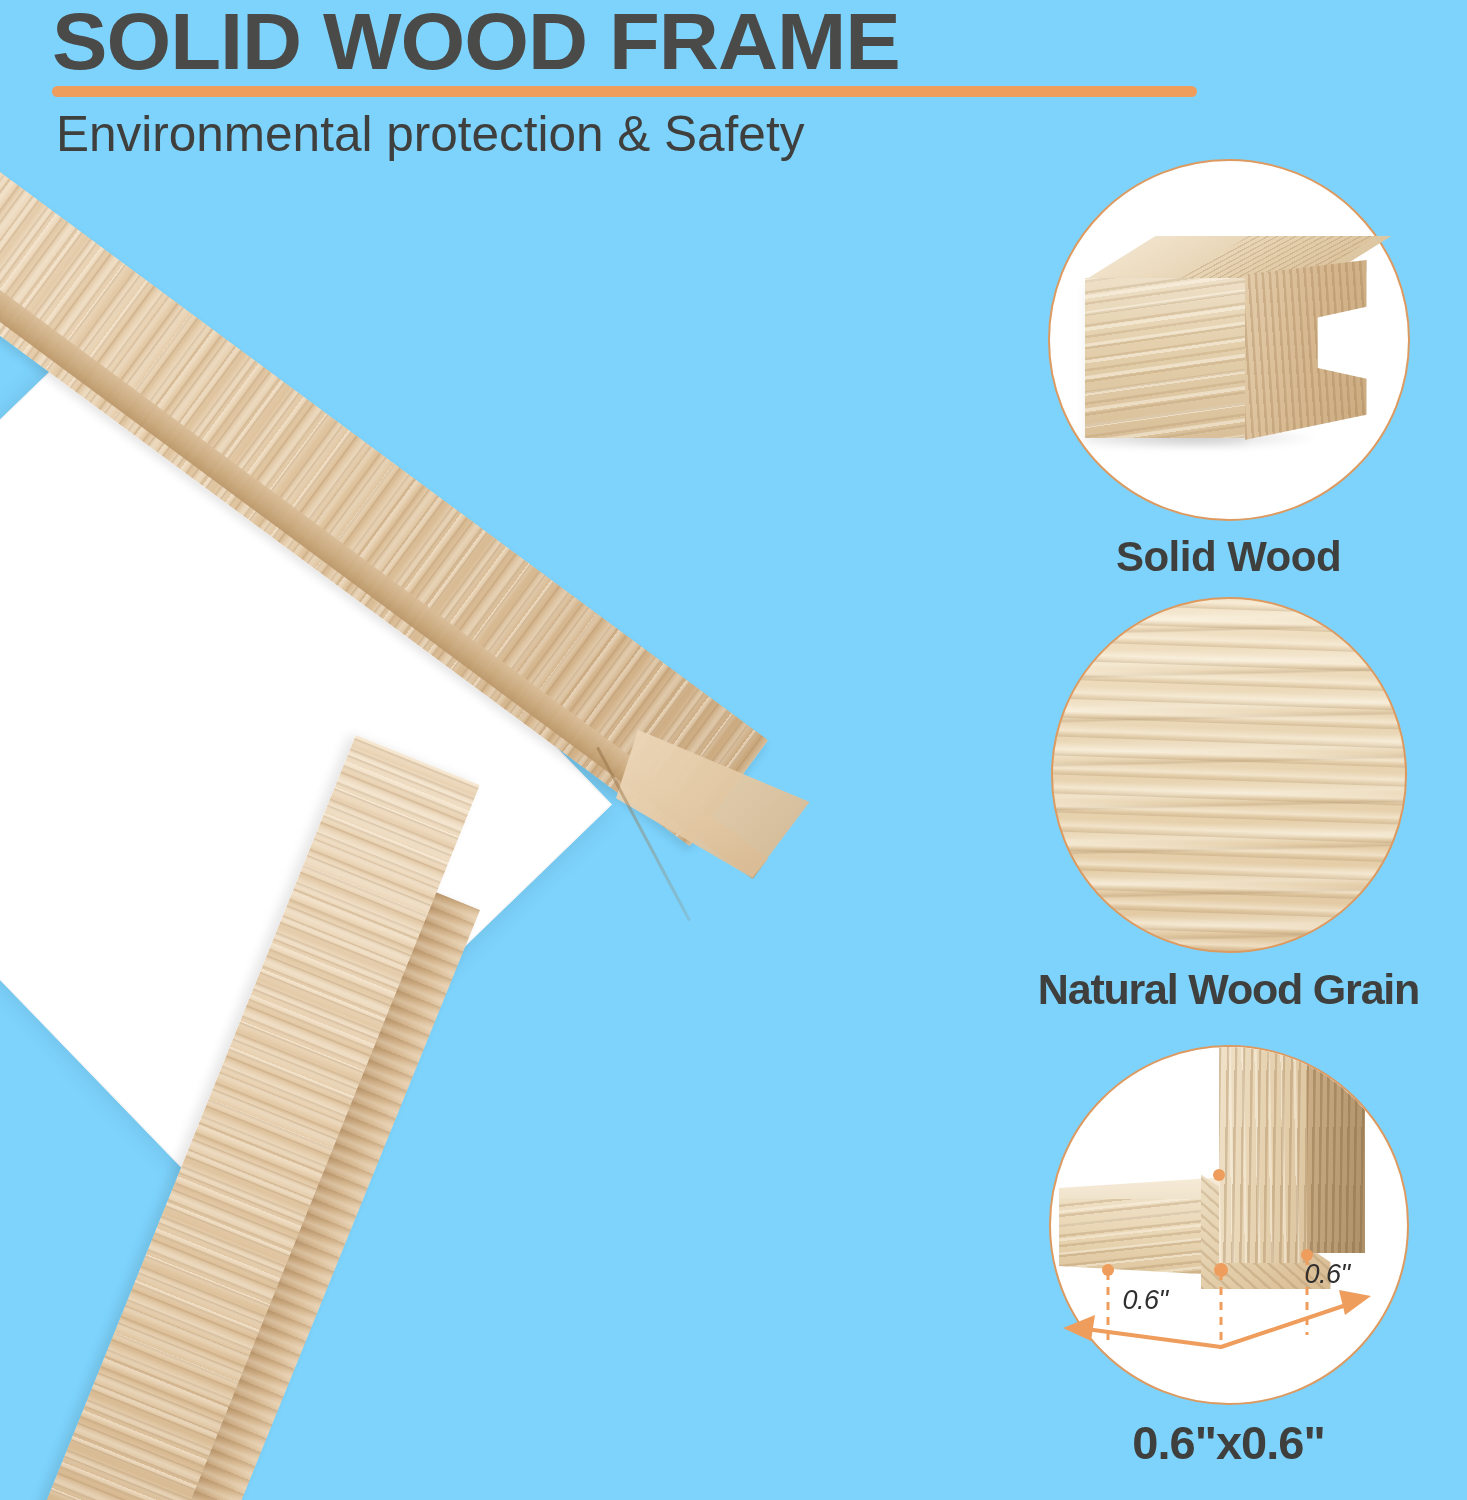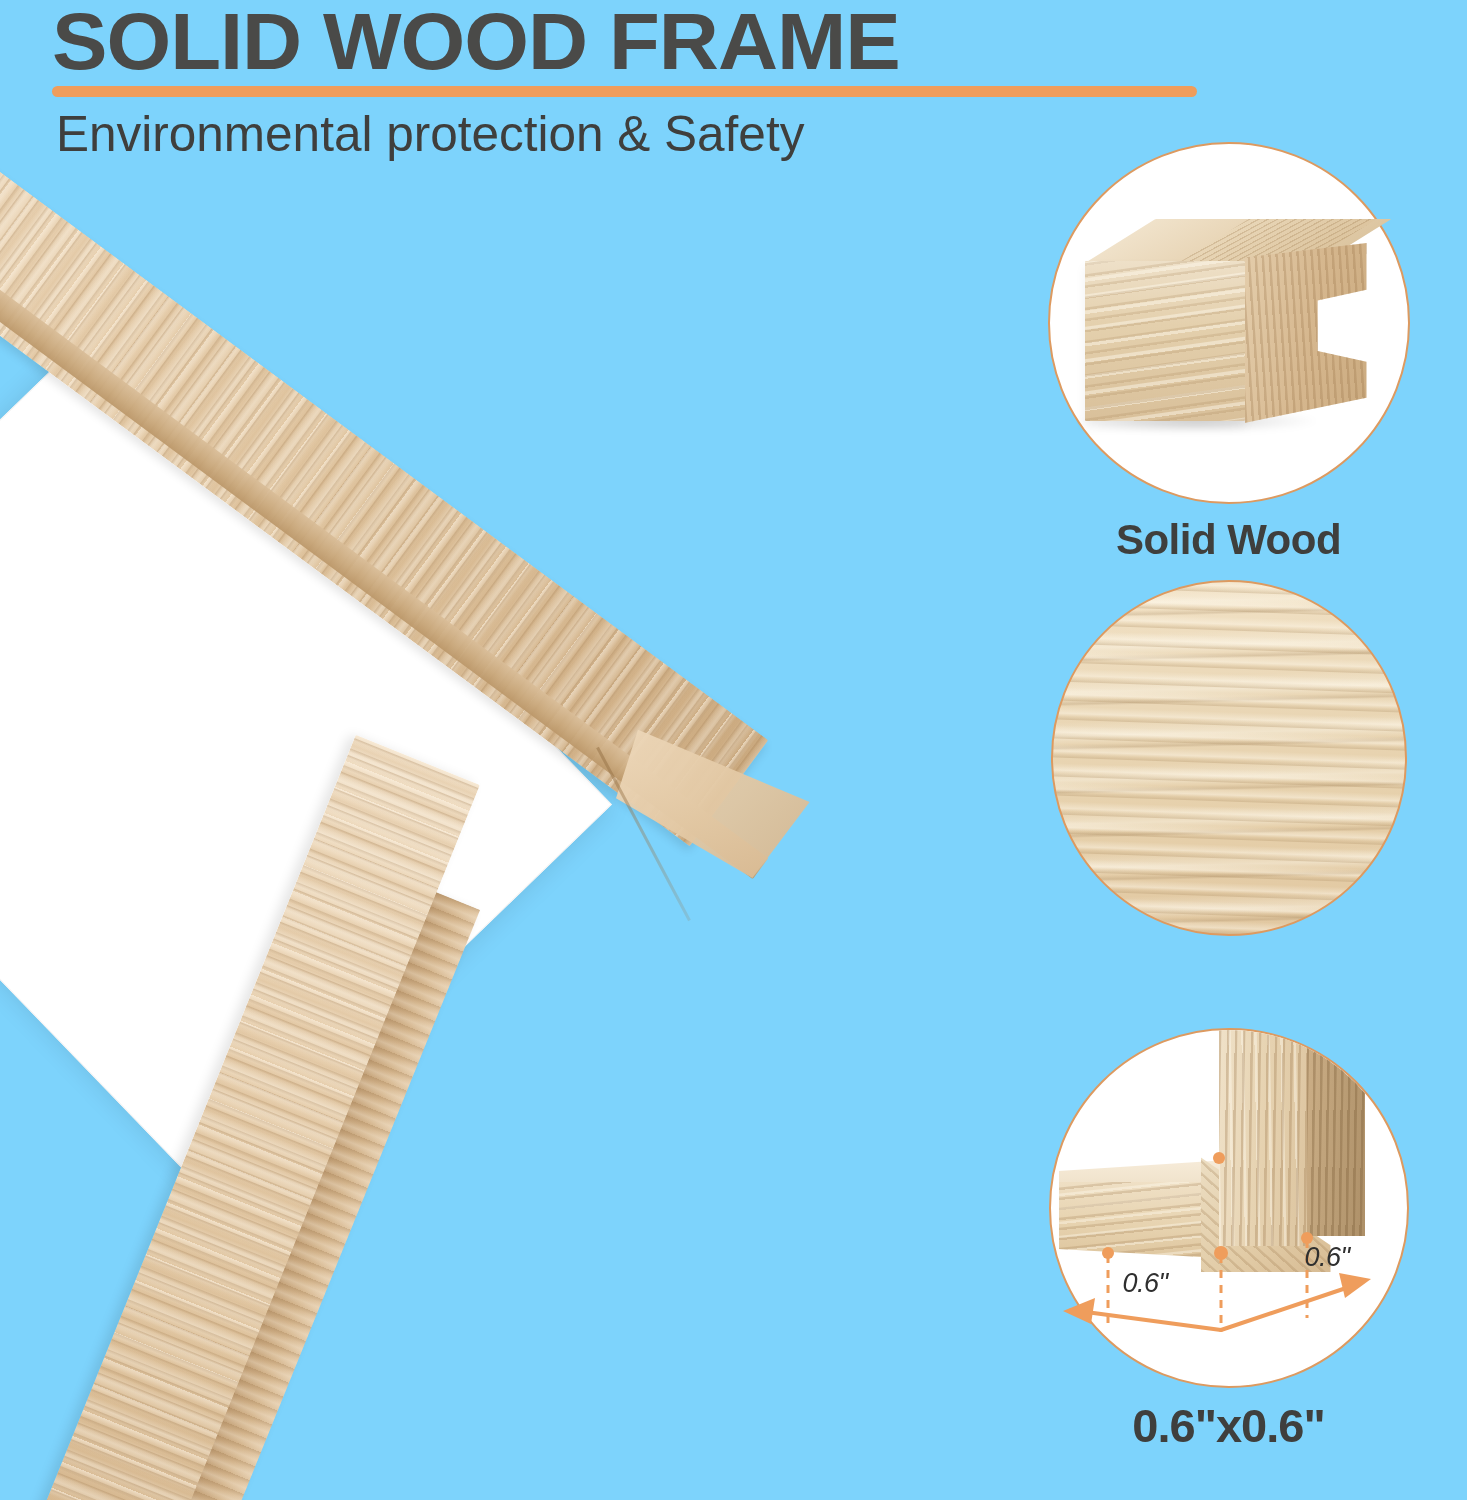--- a/index.html
+++ b/index.html
@@ -106,21 +106,21 @@
   }
   
   .corner-tip{
     position:absolute;left:836px;top:598px;width:220px;height:190px;
     background:linear-gradient(135deg,#f0dcc0 0%,#e3c9a5 50%,#d5b48b 100%);
     clip-path:polygon(10% 22%, 88% 60%, 62% 100%, 0% 58%);
     opacity:.95;
   }
 
   
-  .col{position:absolute;right:0;top:0;width:477px;height:1456px;z-index:30;}
+  .col{position:absolute;right:0;top:17px;width:477px;height:1456px;z-index:30;}
 
   .feature{position:absolute;left:0;width:477px;text-align:center;}
   .bubble{
     position:relative;margin:0 auto;border:2px solid #dd9a60;border-radius:50%;
     box-sizing:border-box;overflow:visible;background:#fff;
   }
   .bubble.fill-grain{
     overflow:hidden;
     background:
       repeating-linear-gradient(2deg,
@@ -272,20 +272,21 @@
           <div class="blk-top2"></div>
           <div class="blk-front"></div>
           <div class="blk-side-fix"></div>
         </div>
       </div>
       <div class="cap">Solid Wood</div>
     </div>
 
     <div class="feature f2">
       <div class="bubble fill-grain"></div>
+      <div class="cap">Natural Wood Grain</div>
     </div>
 
     <div class="feature f3">
       <div class="bubble">
         <div class="dim-stage">
           <div class="dim-clip">
             <div class="c-horiz-top"></div>
             <div class="c-horiz"></div>
             <div class="c-miter"></div>
             <div class="c-vert"></div>

